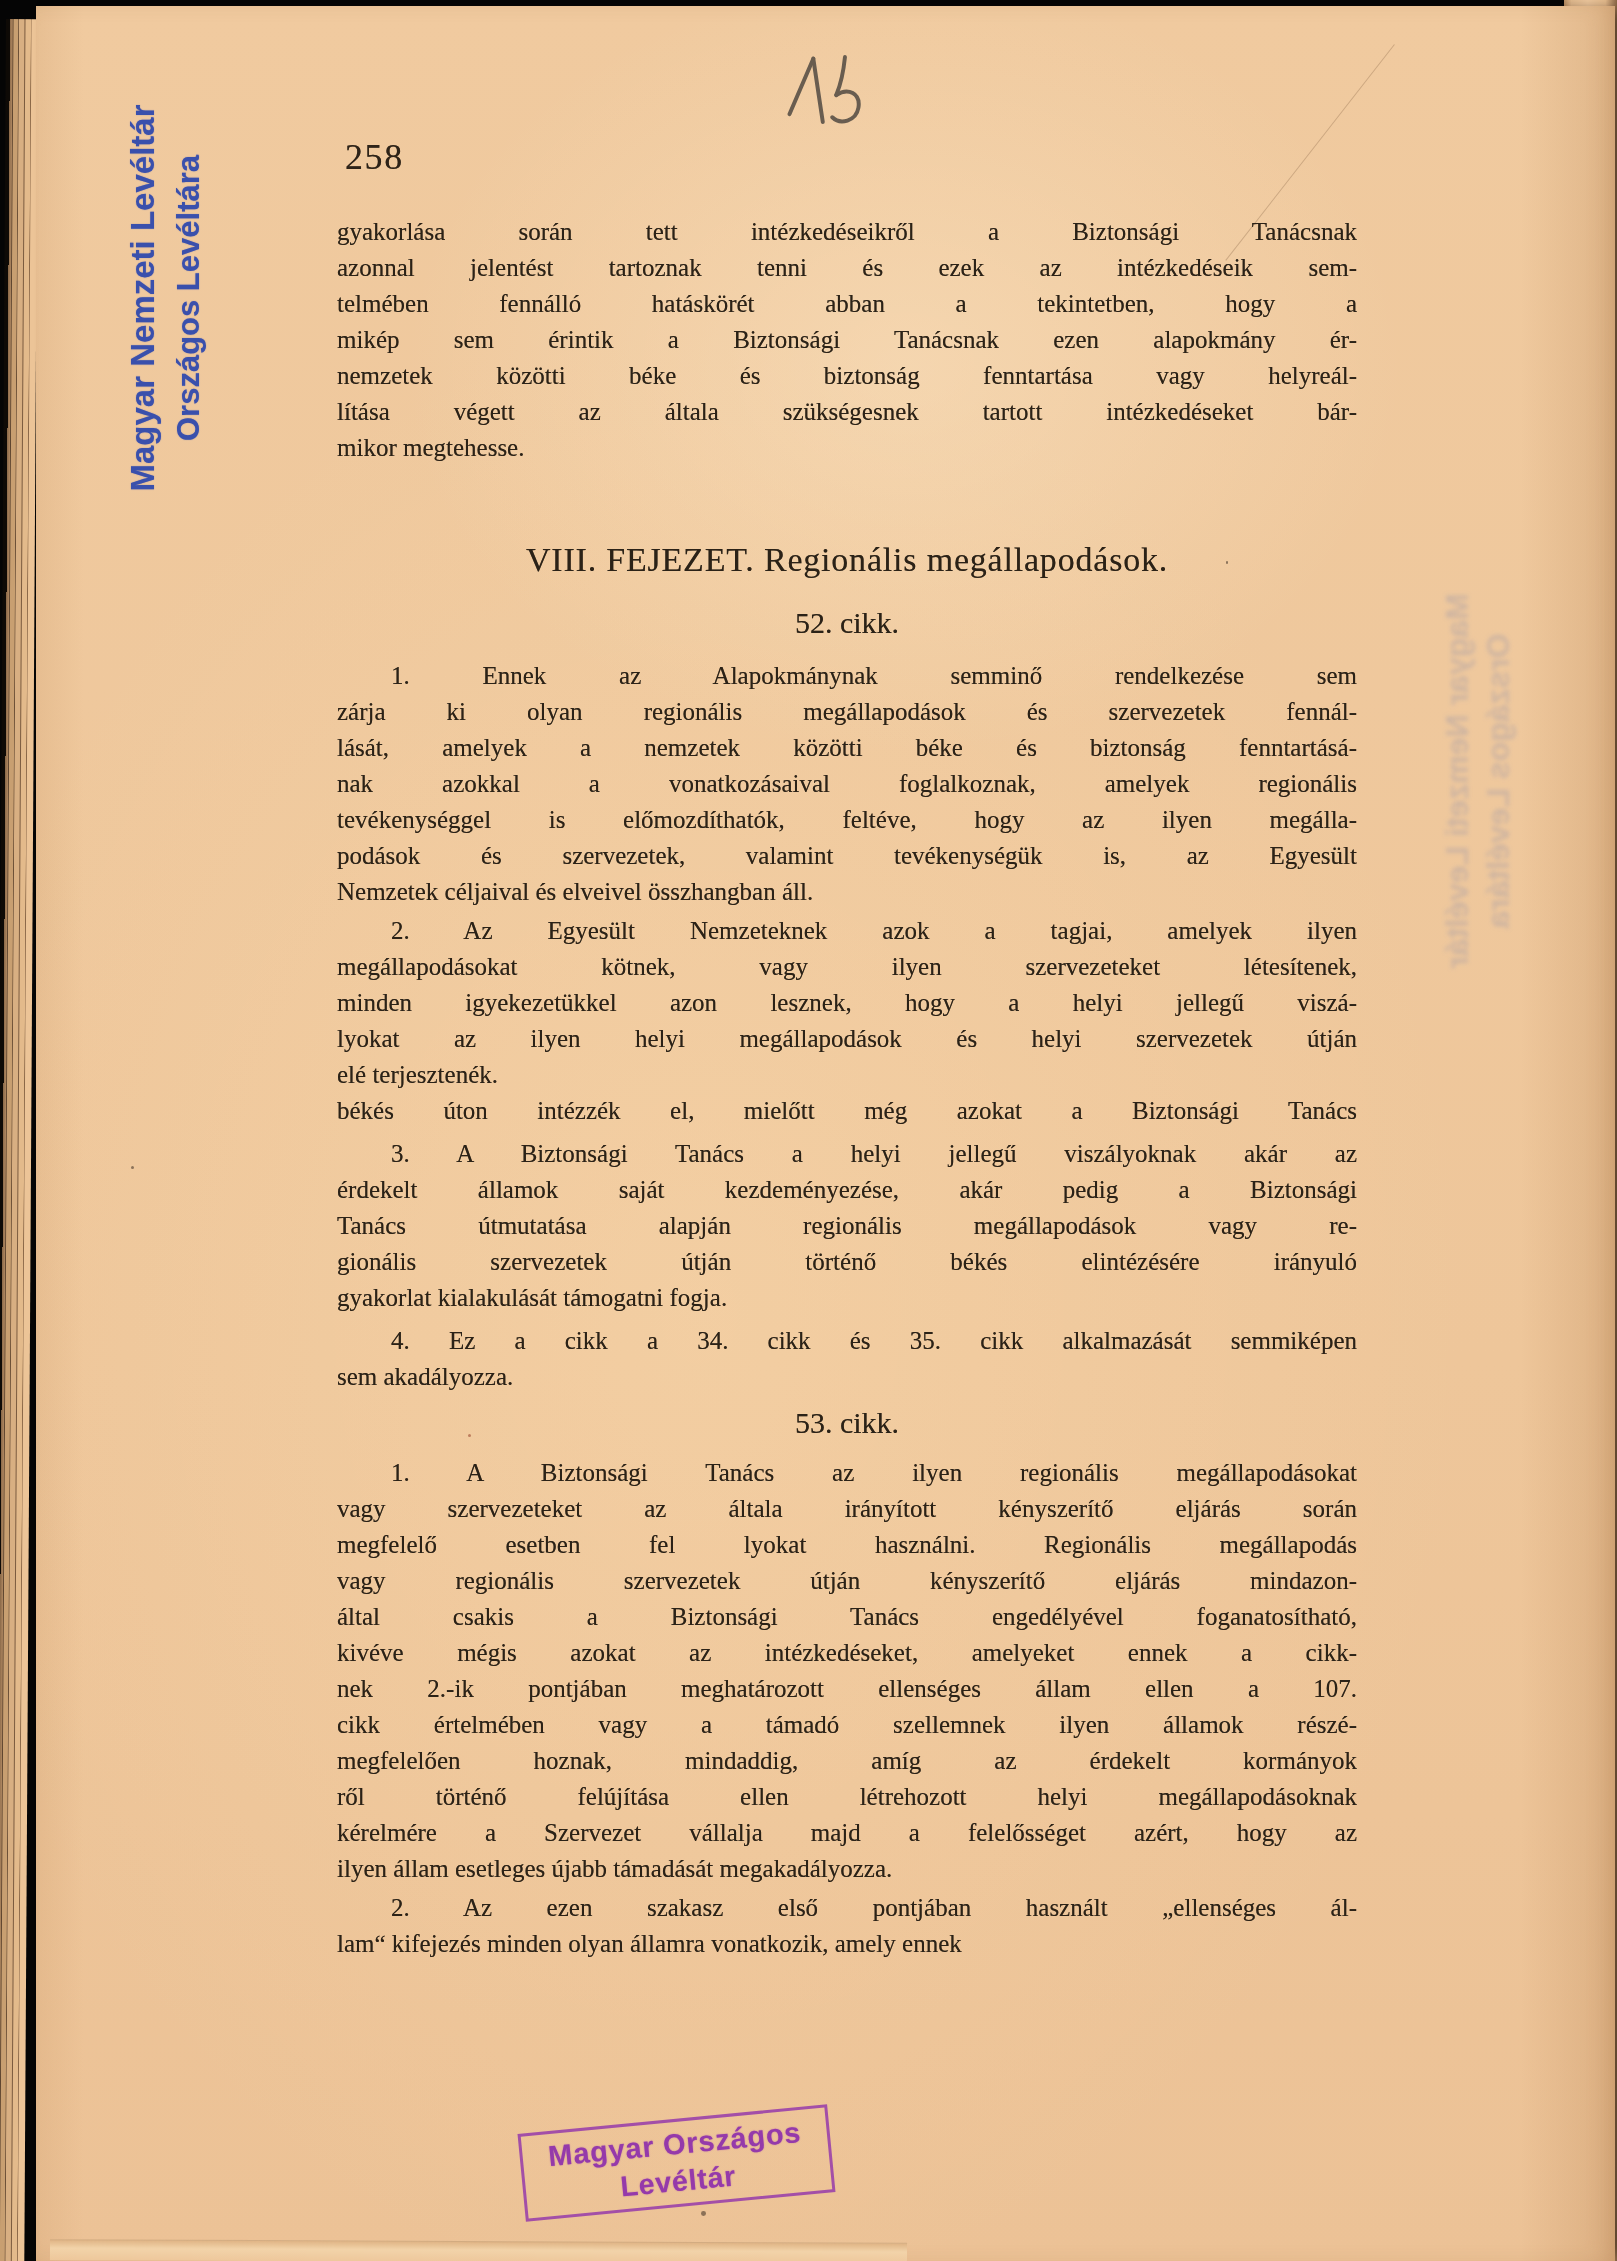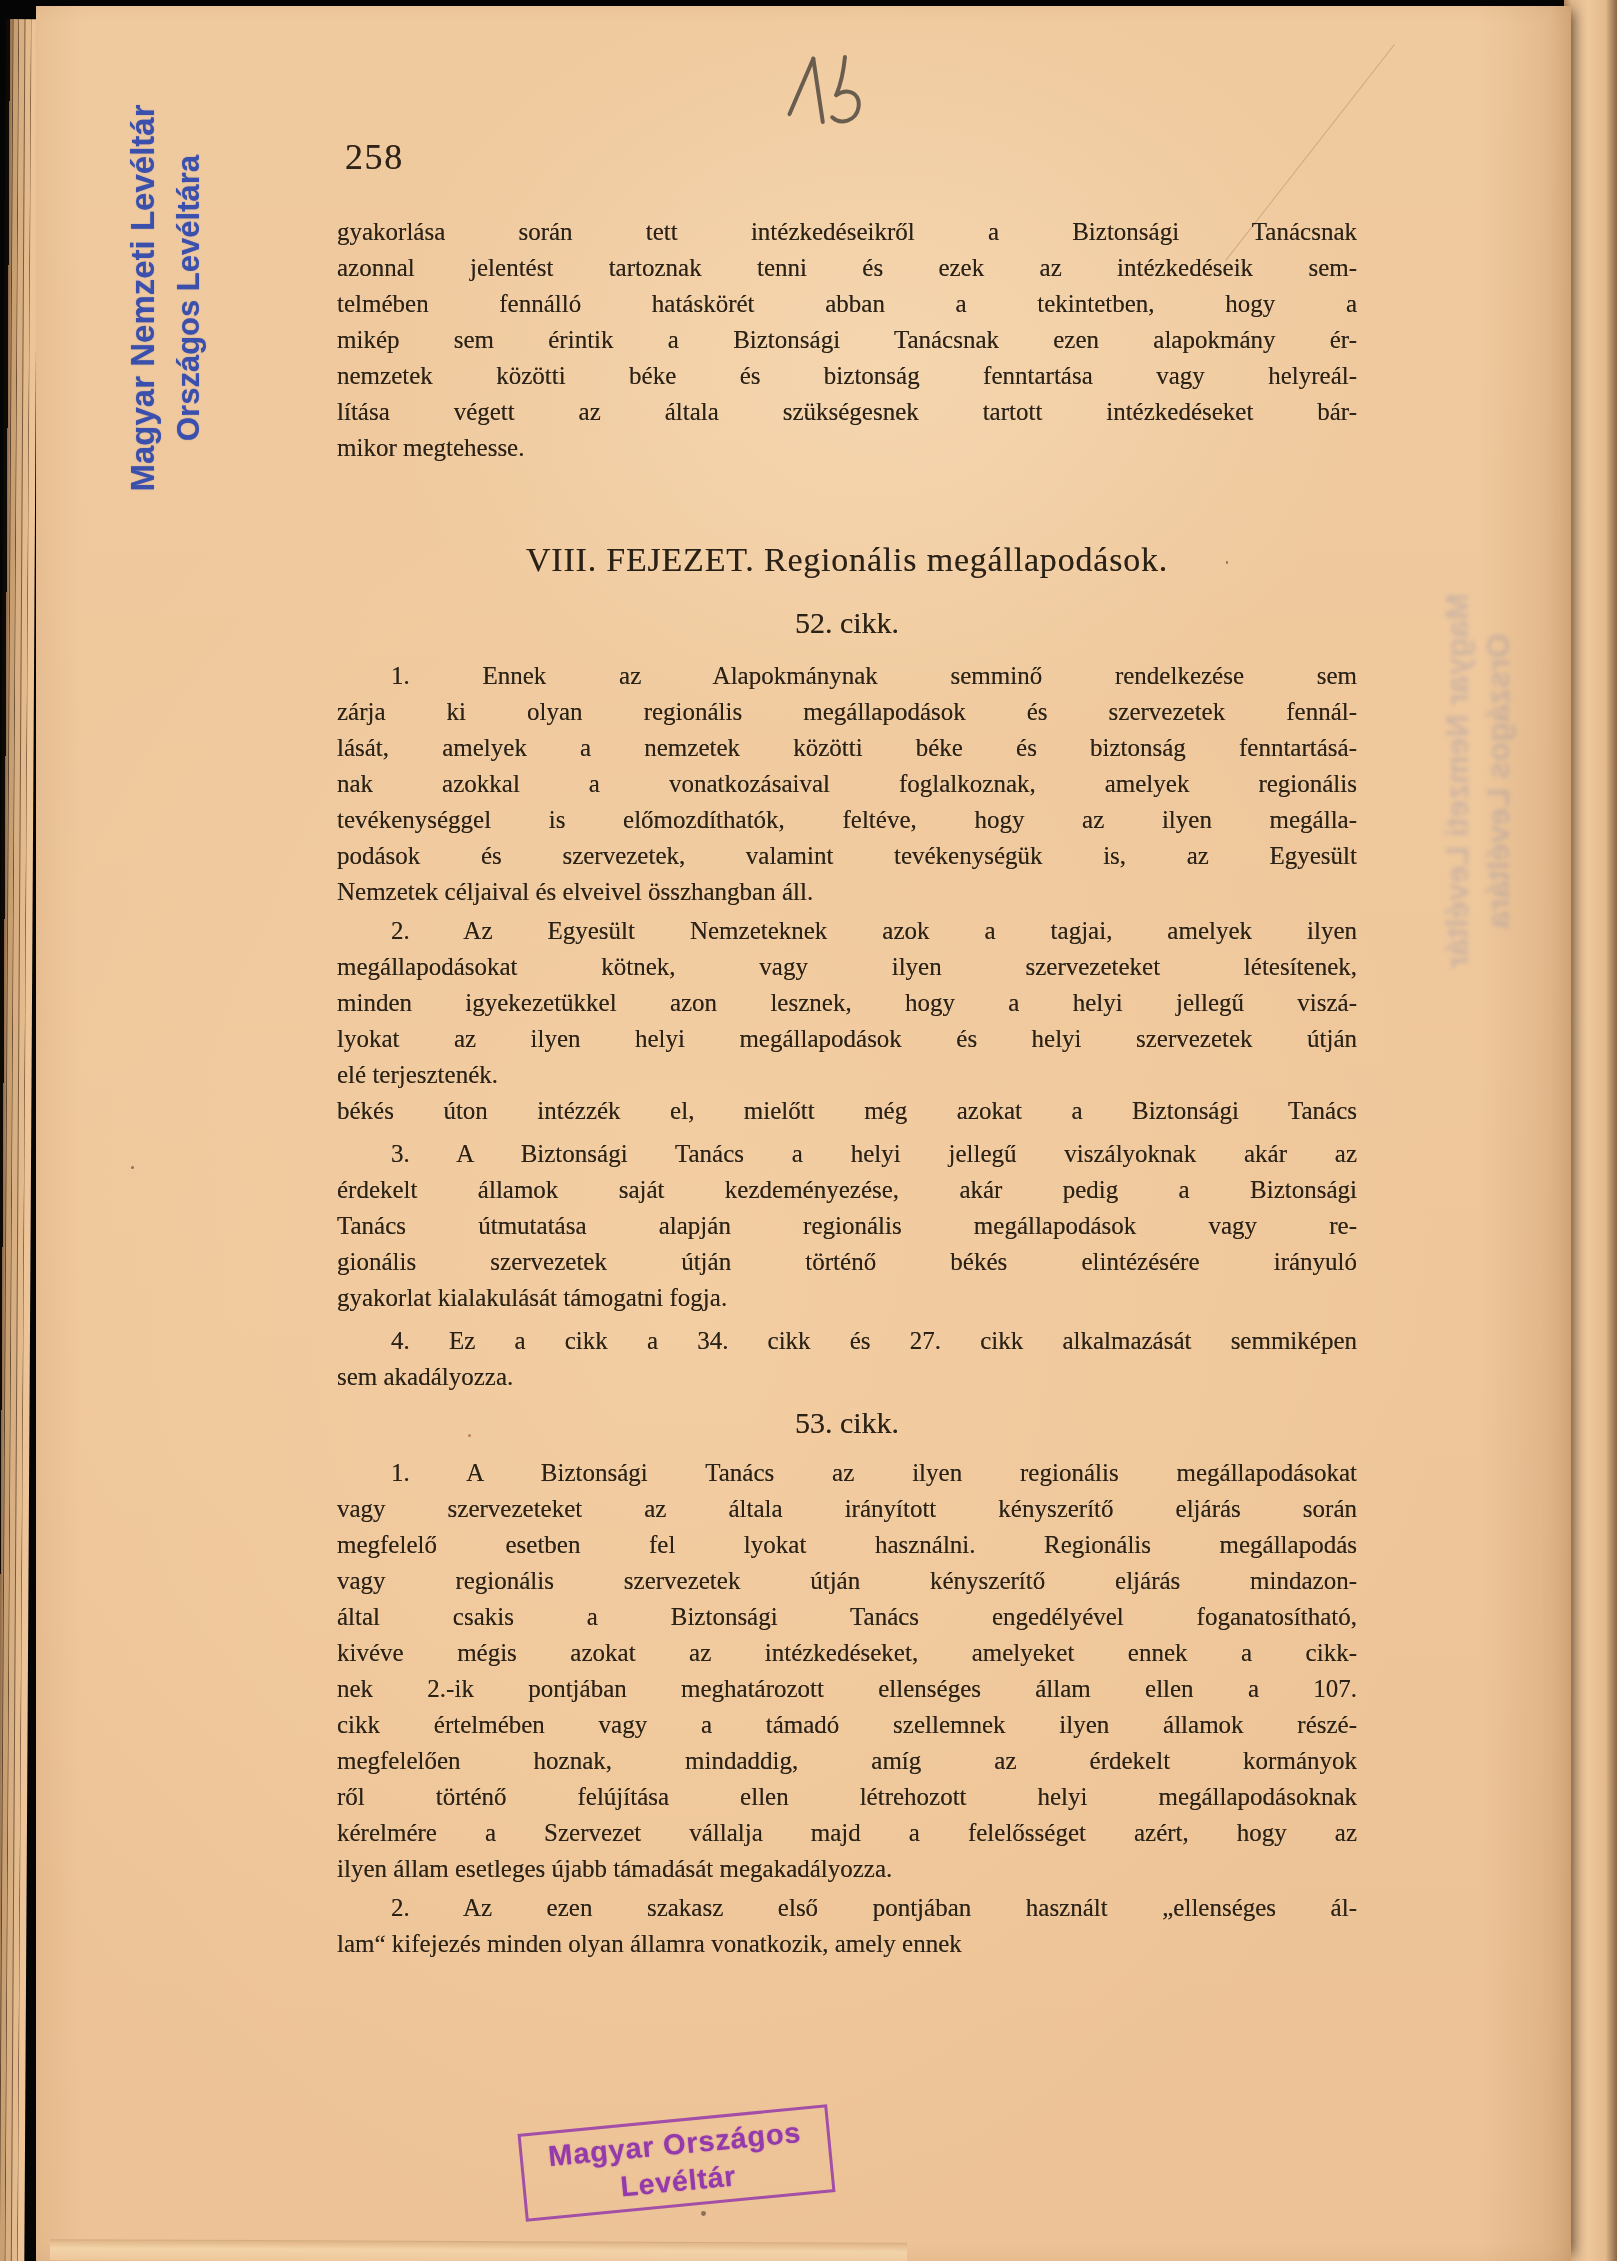--- a/index.html
+++ b/index.html
@@ -26,21 +26,21 @@
   .page2{position:absolute;left:1564px;top:0;width:53px;height:100%;z-index:0;
     background:linear-gradient(90deg,#b78c60 0,#e2ba8e 14%,#eec79c 45%,#e4ba8c 78%,#8a6645 100%);}
 
   
   .page{position:absolute;left:36px;top:6.3px;width:1535px;height:2255px;z-index:2;
     background:
       radial-gradient(714px 555px at 55% 16%, rgba(255,238,208,.35), transparent 70%),
       radial-gradient(1031px 1348px at 42% 58%, rgba(255,226,182,.28), transparent 75%),
       linear-gradient(90deg, rgba(190,140,90,.18) 0, transparent 3%, transparent 94%, rgba(160,105,55,.22) 100%),
       linear-gradient(#f0ca9f,#eec69a 60%,#ecc296);
-    box-shadow:8px 0 12.7px -4.8px rgba(15,8,2,.65), inset -12.7px 0 24px -9.5px rgba(150,95,45,.30);}
+    box-shadow:8px 0 12.7px -4.8px rgba(15,8,2,.65), inset -12.7px 0 24px -9.5px rgba(150,95,45,.30);padding-left:44px;}
 
   .pagenum{position:absolute;left:309px;top:130px;font-size:36px;letter-spacing:1.6px;
     color:#2e2318;text-shadow:0 0 0.5px rgba(46,35,24,.6);}
 
   
   .hand{position:absolute;left:736px;top:40px;width:119px;height:95px;opacity:.88;}
   .hand svg{width:100%;height:100%;}
   .sr{position:absolute;width:0.8px;height:0.8px;overflow:hidden;clip:rect(0 0 0 0);}
 
   
@@ -156,21 +156,21 @@
         <div class="tline just">békés úton intézzék el, mielőtt még azokat a Biztonsági Tanács</div>
       </div>
     <div class="textcol" style="top:1130px">
         <div class="tline just ind">3. A Biztonsági Tanács a helyi jellegű viszályoknak akár az</div>
         <div class="tline just">érdekelt államok saját kezdeményezése, akár pedig a Biztonsági</div>
         <div class="tline just">Tanács útmutatása alapján regionális megállapodások vagy re-</div>
         <div class="tline just">gionális szervezetek útján történő békés elintézésére irányuló</div>
         <div class="tline">gyakorlat kialakulását támogatni fogja.</div>
       </div>
     <div class="textcol" style="top:1317px">
-        <div class="tline just ind">4. Ez a cikk a 34. cikk és 27. cikk alkalmazását semmiképen</div>
+        <div class="tline just ind">4. Ez a cikk a 34. cikk és 35. cikk alkalmazását semmiképen</div>
         <div class="tline">sem akadályozza.</div>
       </div>
 
     <div class="article-heading" style="top:1400px">53. cikk.</div>
 
     <div class="textcol" style="top:1449px">
         <div class="tline just ind">1. A Biztonsági Tanács az ilyen regionális megállapodásokat</div>
         <div class="tline just">vagy szervezeteket az általa irányított kényszerítő eljárás során</div>
         <div class="tline just">megfelelő esetben fel lyokat használni. Regionális megállapodás</div>
         <div class="tline just">vagy regionális szervezetek útján kényszerítő eljárás mindazon-</div>

